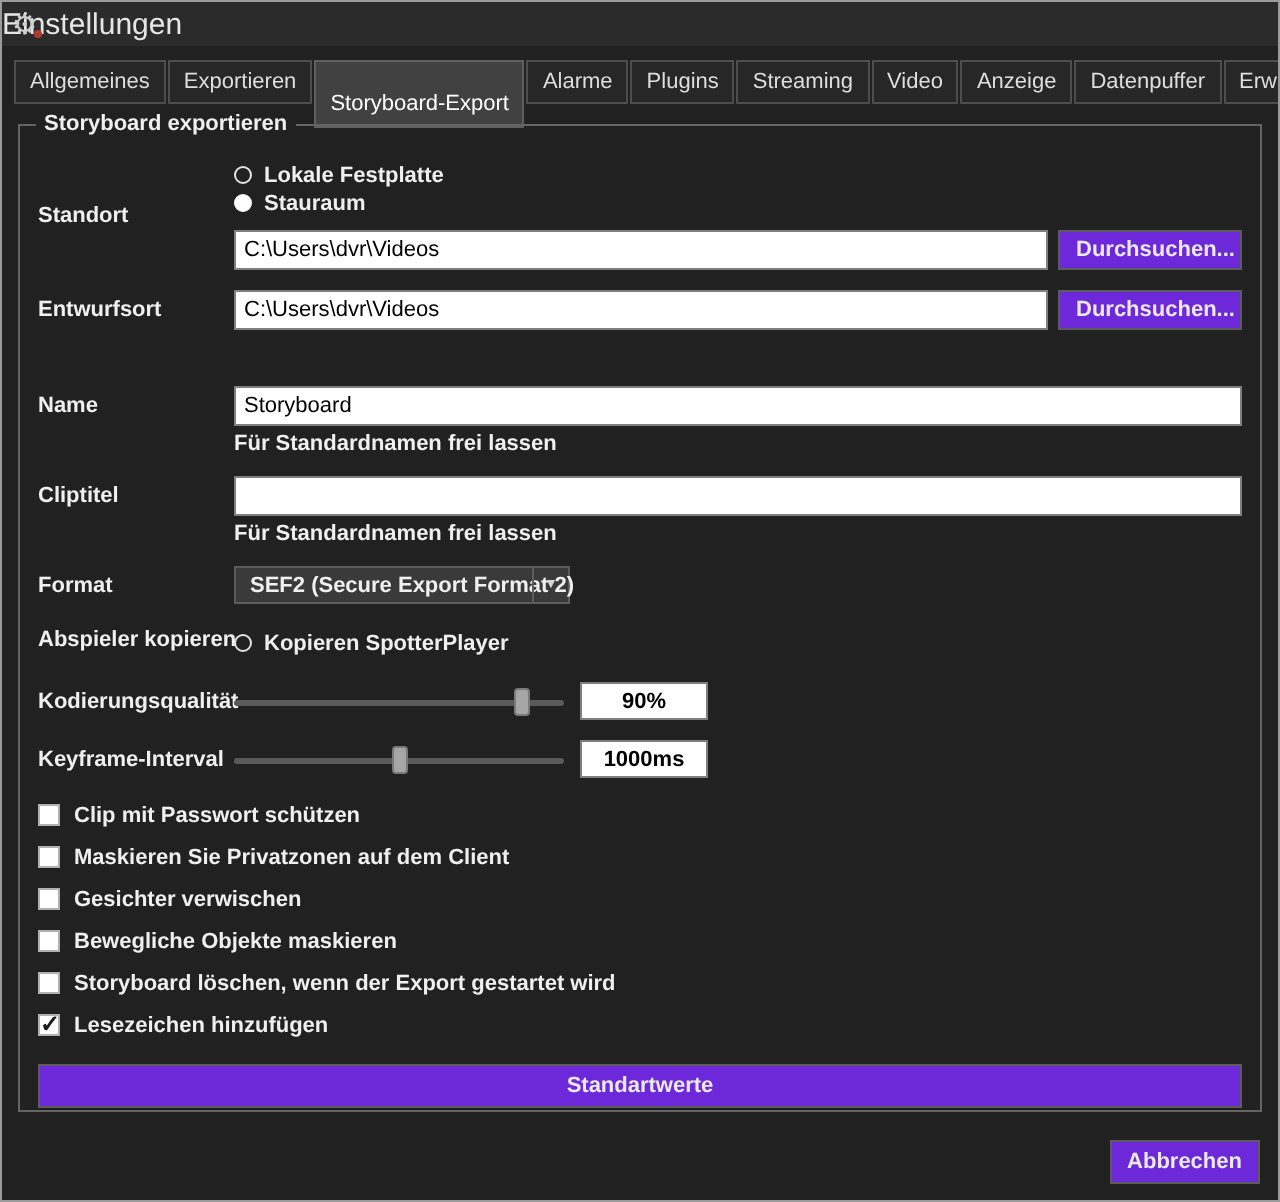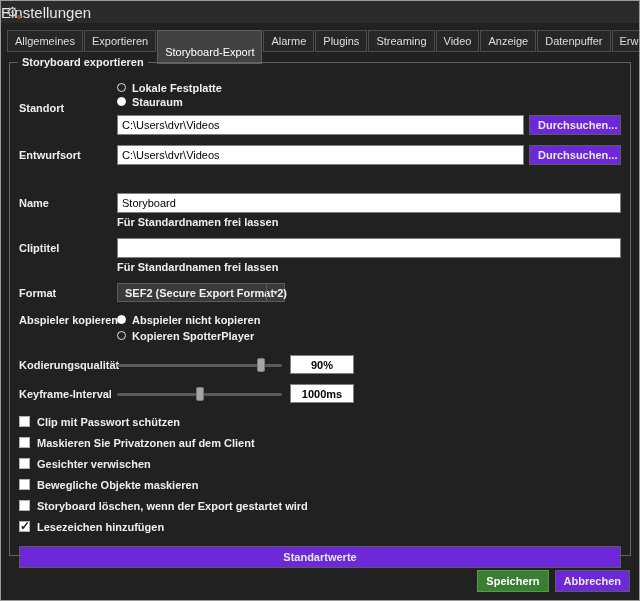--- a/index.html
+++ b/index.html
@@ -113,24 +113,20 @@
       <div class="dropdown">
         <span>SEF2 (Secure Export Format 2)</span>
         <span class="dd-arrow">▼</span>
       </div>
     </div>
 
     
     <div class="row" style="margin-top:11px;align-items:flex-start">
       <div class="label-cell" style="padding-top:1px">Abspieler kopieren</div>
       <div class="stack">
-        <div class="radio-row">
-          <span class="radio checked"></span>
-          <span>Abspieler nicht kopieren</span>
-        </div>
         <div class="radio-row" style="margin-top:2px">
           <span class="radio"></span>
           <span>Kopieren SpotterPlayer</span>
         </div>
       </div>
     </div>
 
     
     <div class="row" style="margin-top:12px">
       <div class="label-cell">Kodierungsqualität</div>
@@ -177,17 +173,16 @@
         <span class="checkbox checked"></span>
         <span>Lesezeichen hinzufügen</span>
       </div>
     </div>
 
     
     <button class="btn wide-btn">Standartwerte</button>
   </div>
 
   <div class="footer">
-    <button class="btn save">Speichern</button>
     <button class="btn">Abbrechen</button>
   </div>
 
 </div>
 
 </body></html>

